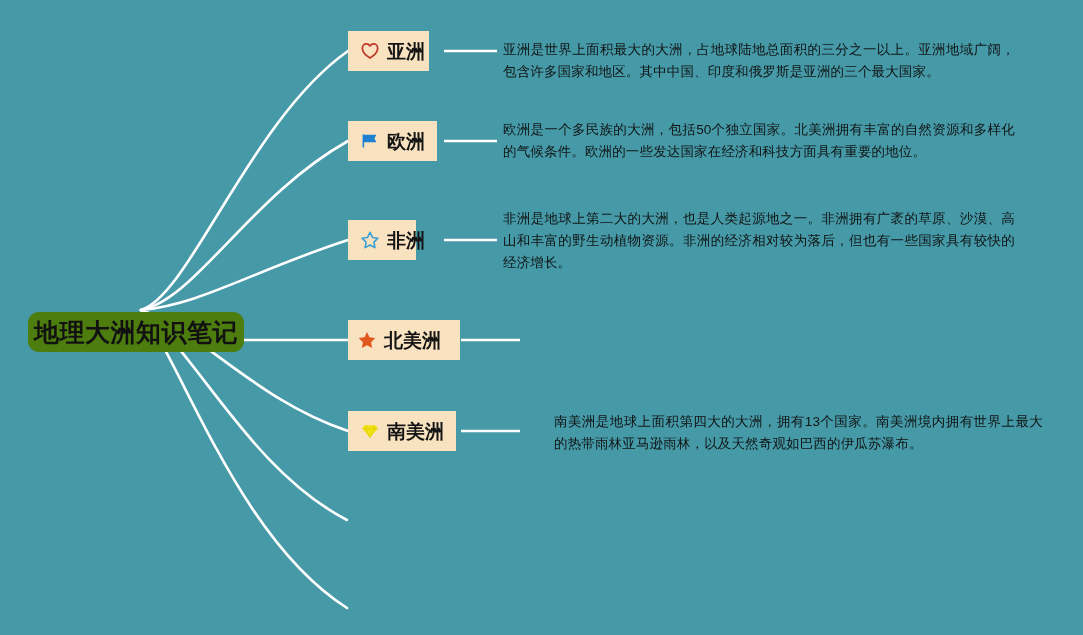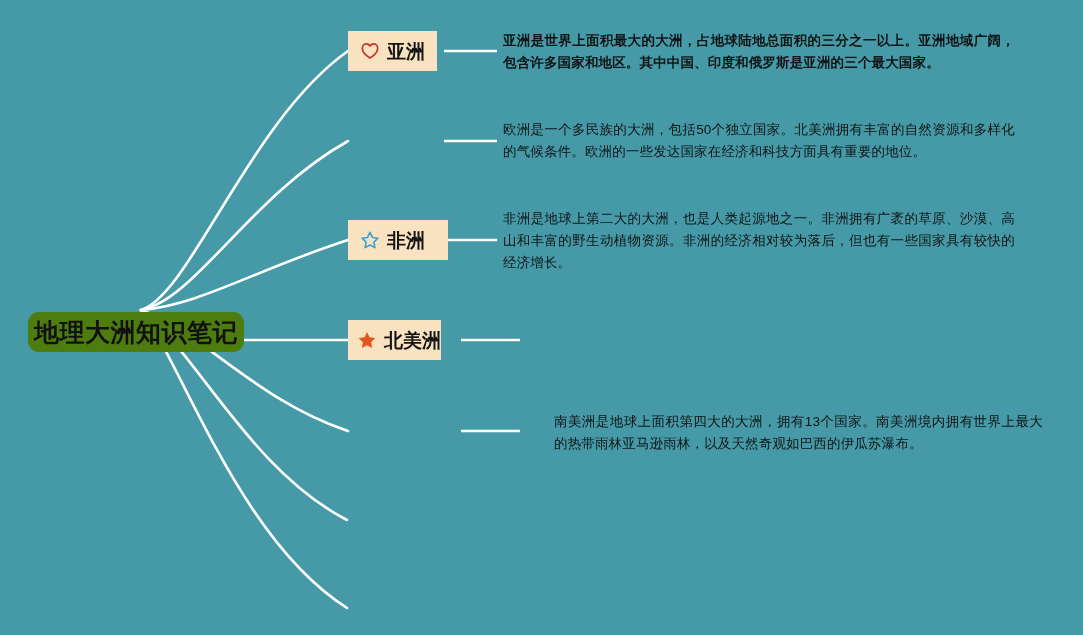--- a/index.html
+++ b/index.html
@@ -112,46 +112,64 @@
       <line x1="444" y1="240" x2="497" y2="240"></line>
       <line x1="461" y1="340" x2="520" y2="340"></line>
       <line x1="461" y1="431" x2="520" y2="431"></line>
     </g>
   </svg>
 
   <div class="root-node">
     <span class="root-label">地理大洲知识笔记</span>
   </div>
 
-  <div class="topic-node" style="left:348px; top:31px; width:89px;">
+  <div class="topic-node" style="left:348px; top:31px; width:81px;">
     <span class="topic-icon">
       <svg viewBox="0 0 24 24" width="20" height="20">
           <path d="M12 20.5C12 20.5 2.8 14.6 2.8 8.6 2.8 5.6 5 3.5 7.7 3.5c1.9 0 3.4 1 4.3 2.4.9-1.4 2.4-2.4 4.3-2.4 2.7 0 4.9 2.1 4.9 5.1 0 6-9.2 11.9-9.2 11.9z" fill="none" stroke="#c0392b" stroke-width="2.1" stroke-linejoin="round"></path>
         </svg>
     </span>
     <span class="topic-label">亚洲</span>
   </div>
-  <div class="desc" style="left:503px; top:30px; width:512px;font-weight:bold;">亚洲是世界上面积最大的大洲，占地球陆地总面积的三分之一以上。亚洲地域广阔，包含许多国家和地区。其中中国、印度和俄罗斯是亚洲的三个最大国家。</div>
+  <div class="desc" style="left:503px; top:39px; width:512px;">亚洲是世界上面积最大的大洲，占地球陆地总面积的三分之一以上。亚洲地域广阔，包含许多国家和地区。其中中国、印度和俄罗斯是亚洲的三个最大国家。</div>
 
+  <div class="topic-node" style="left:348px; top:121px; width:89px;">
+    <span class="topic-icon">
+      <svg viewBox="0 0 24 24" width="20" height="20">
+          <path d="M4.3 4.4 L19.6 4.4 L17.3 9.0 L19.6 13.5 L4.3 13.5 Z" fill="#1d80d0"></path>
+          <rect x="3.1" y="4.2" width="1.9" height="15.6" fill="#1d80d0"></rect>
+        </svg>
+    </span>
+    <span class="topic-label">欧洲</span>
+  </div>
   <div class="desc" style="left:503px; top:119px; width:512px;">欧洲是一个多民族的大洲，包括50个独立国家。北美洲拥有丰富的自然资源和多样化的气候条件。欧洲的一些发达国家在经济和科技方面具有重要的地位。</div>
 
-  <div class="topic-node" style="left:348px; top:220px; width:100px;">
+  <div class="topic-node" style="left:348px; top:220px; width:68px;">
     <span class="topic-icon">
       <svg viewBox="0 0 24 24" width="20" height="20">
           <path d="M12 2.7 L14.9 8.9 L21.5 9.8 L16.7 14.5 L17.9 21.2 L12 18.0 L6.1 21.2 L7.3 14.5 L2.5 9.8 L9.1 8.9 Z" fill="none" stroke="#3a9fd4" stroke-width="1.9" stroke-linejoin="round"></path>
         </svg>
     </span>
     <span class="topic-label">非洲</span>
   </div>
   <div class="desc" style="left:503px; top:208px; width:512px;">非洲是地球上第二大的大洲，也是人类起源地之一。非洲拥有广袤的草原、沙漠、高山和丰富的野生动植物资源。非洲的经济相对较为落后，但也有一些国家具有较快的经济增长。</div>
 
-  <div class="topic-node" style="left:348px; top:320px; width:93px;padding-left:8px;">
+  <div class="topic-node" style="left:348px; top:320px; width:112px;padding-left:8px;">
     <span class="topic-icon">
       <svg viewBox="0 0 24 24" width="20" height="20">
           <path d="M12 2.3 L15.0 8.8 L22.0 9.7 L16.9 14.6 L18.2 21.6 L12 18.2 L5.8 21.6 L7.1 14.6 L2.0 9.7 L9.0 8.8 Z" fill="#e1581f"></path>
         </svg>
     </span>
     <span class="topic-label">北美洲</span>
   </div>
 
+  <div class="topic-node" style="left:348px; top:411px; width:108px;">
+    <span class="topic-icon">
+      <svg viewBox="0 0 24 24" width="20" height="20">
+          <path d="M5.0 5.0 L19.0 5.0 L21.2 9.2 L12 20.0 L2.8 9.2 Z" fill="#f2e315"></path>
+          <path d="M2.8 9.2 L21.2 9.2 M8.6 5.0 L6.6 9.2 L12 20.0 M15.4 5.0 L17.4 9.2 L12 20.0" fill="none" stroke="#d8c800" stroke-width="0.85"></path>
+        </svg>
+    </span>
+    <span class="topic-label">南美洲</span>
+  </div>
   <div class="desc" style="left:526px; top:411px; width:489px;margin-left:28px;">南美洲是地球上面积第四大的大洲，拥有13个国家。南美洲境内拥有世界上最大的热带雨林亚马逊雨林，以及天然奇观如巴西的伊瓜苏瀑布。</div>
 
 </div>
 
 </body></html>

